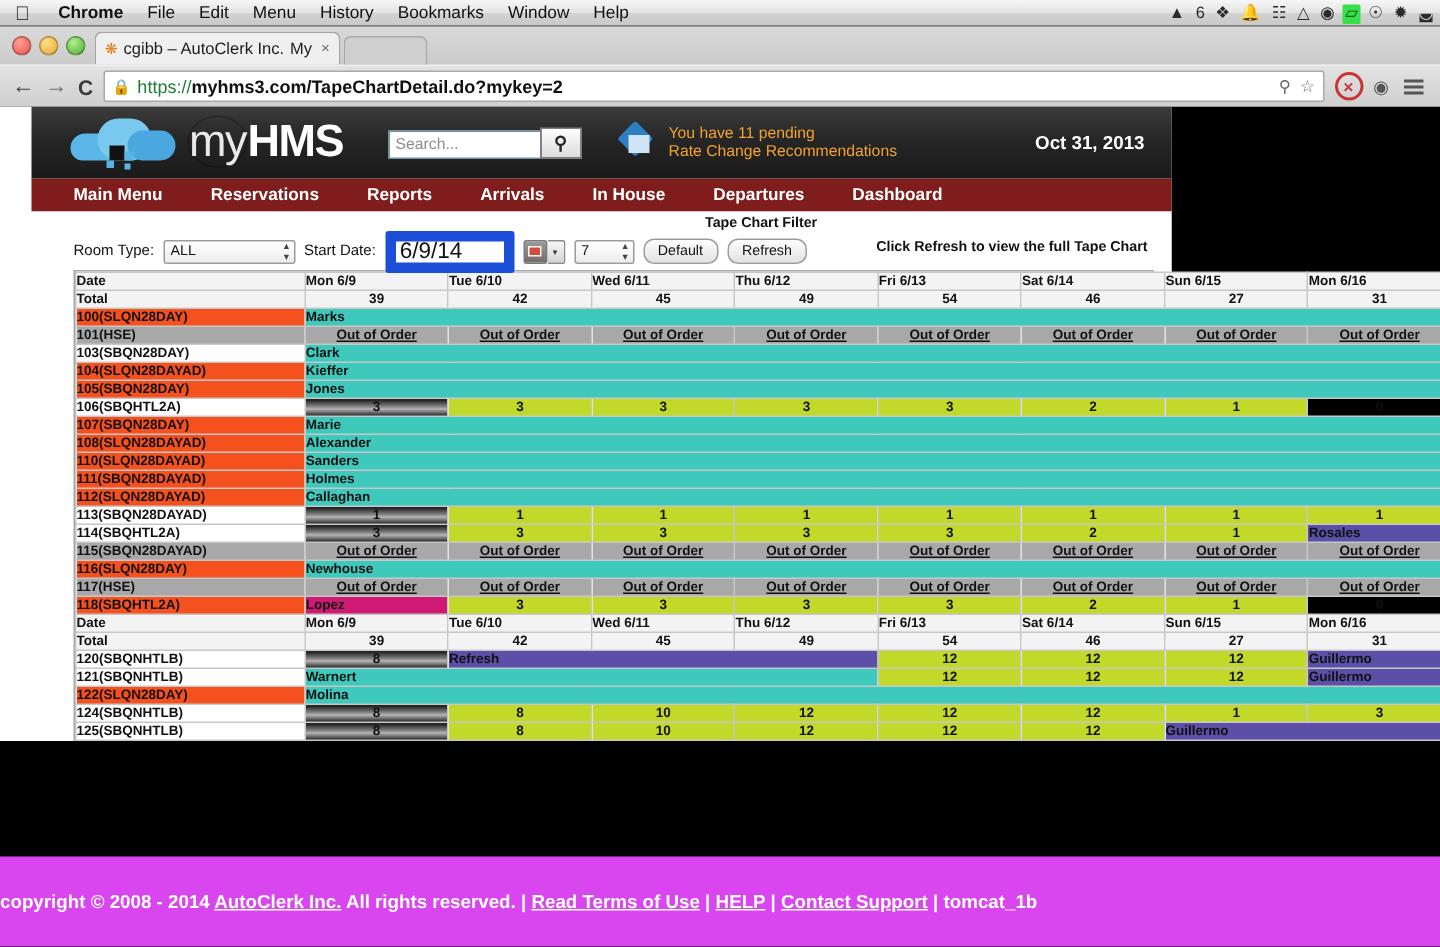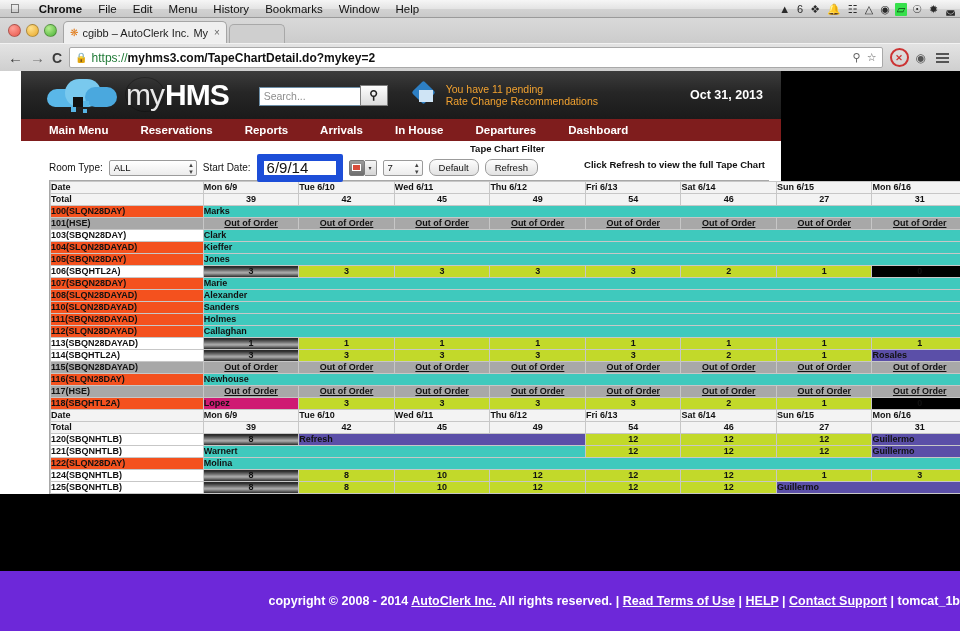--- a/index.html
+++ b/index.html
@@ -154,22 +154,22 @@
   .ooo{background:#a8a8a8;color:#111;text-align:center;text-decoration:underline;}
   .teal{background:#3fc9bd;color:#0b2b29;padding-left:3px;}
   .lime{background:#c2d92a;color:#1c2405;text-align:center;}
   .grayb{background:linear-gradient(to bottom,#1c1c1c 0%,#8e8e8e 45%,#b8b8b8 55%,#1c1c1c 100%);color:#f2f2f2;text-align:center;}
   .black{background:#000;color:#fff;text-align:center;}
   .purple{background:#5b4fa8;color:#fff;padding-left:3px;}
   .magenta{background:#cf1a73;color:#fff;padding-left:3px;}
 
   
   .footer{
-    position:absolute;left:0;bottom:0;width:960px;height:60px;background:#6d28d9;
-    display:flex;align-items:center;justify-content:flex-end;
+    position:absolute;left:0;bottom:0;width:960px;height:60px;background:#d946ef;
+    display:flex;align-items:center;justify-content:flex-start;
   }
   .footer .ftxt{color:#fff;font-size:12.5px;font-weight:bold;}
   .footer a{color:#fff;text-decoration:underline;}
   .pagearea{position:relative;height:504px;overflow:hidden;}
 </style>
 </head>
 <body>
 
 <div class="macbar">
   <span class="apple"></span>

